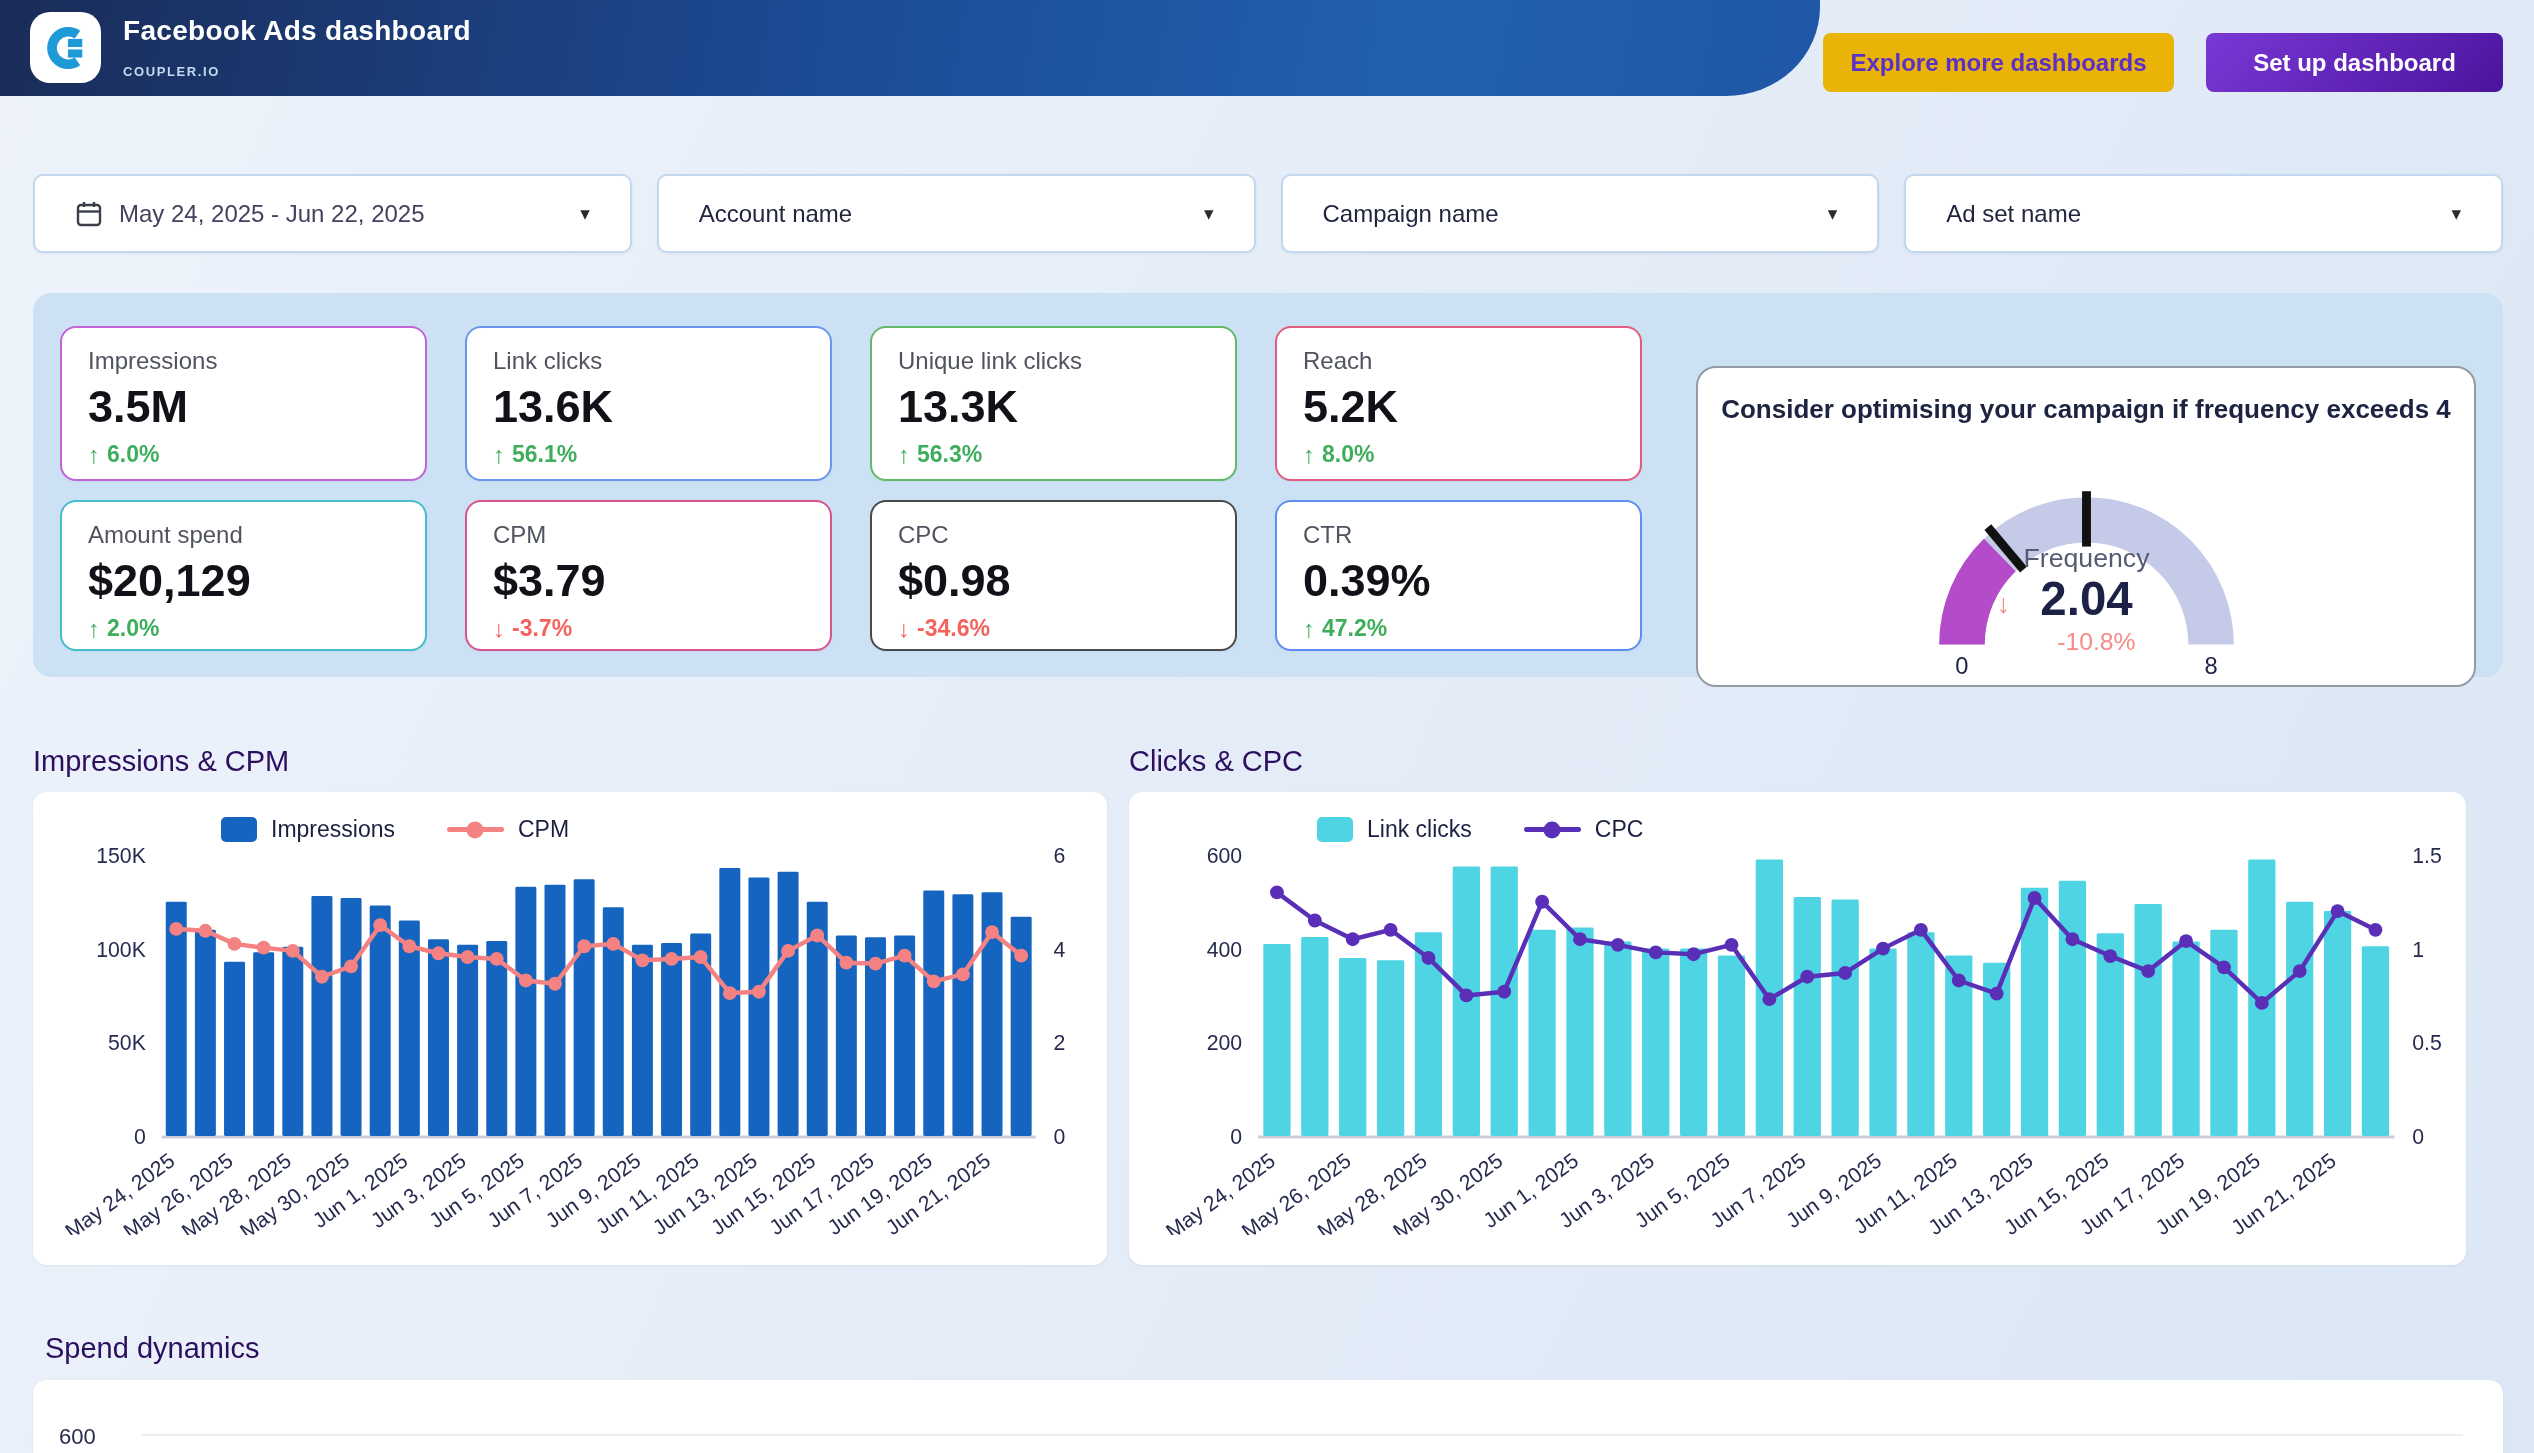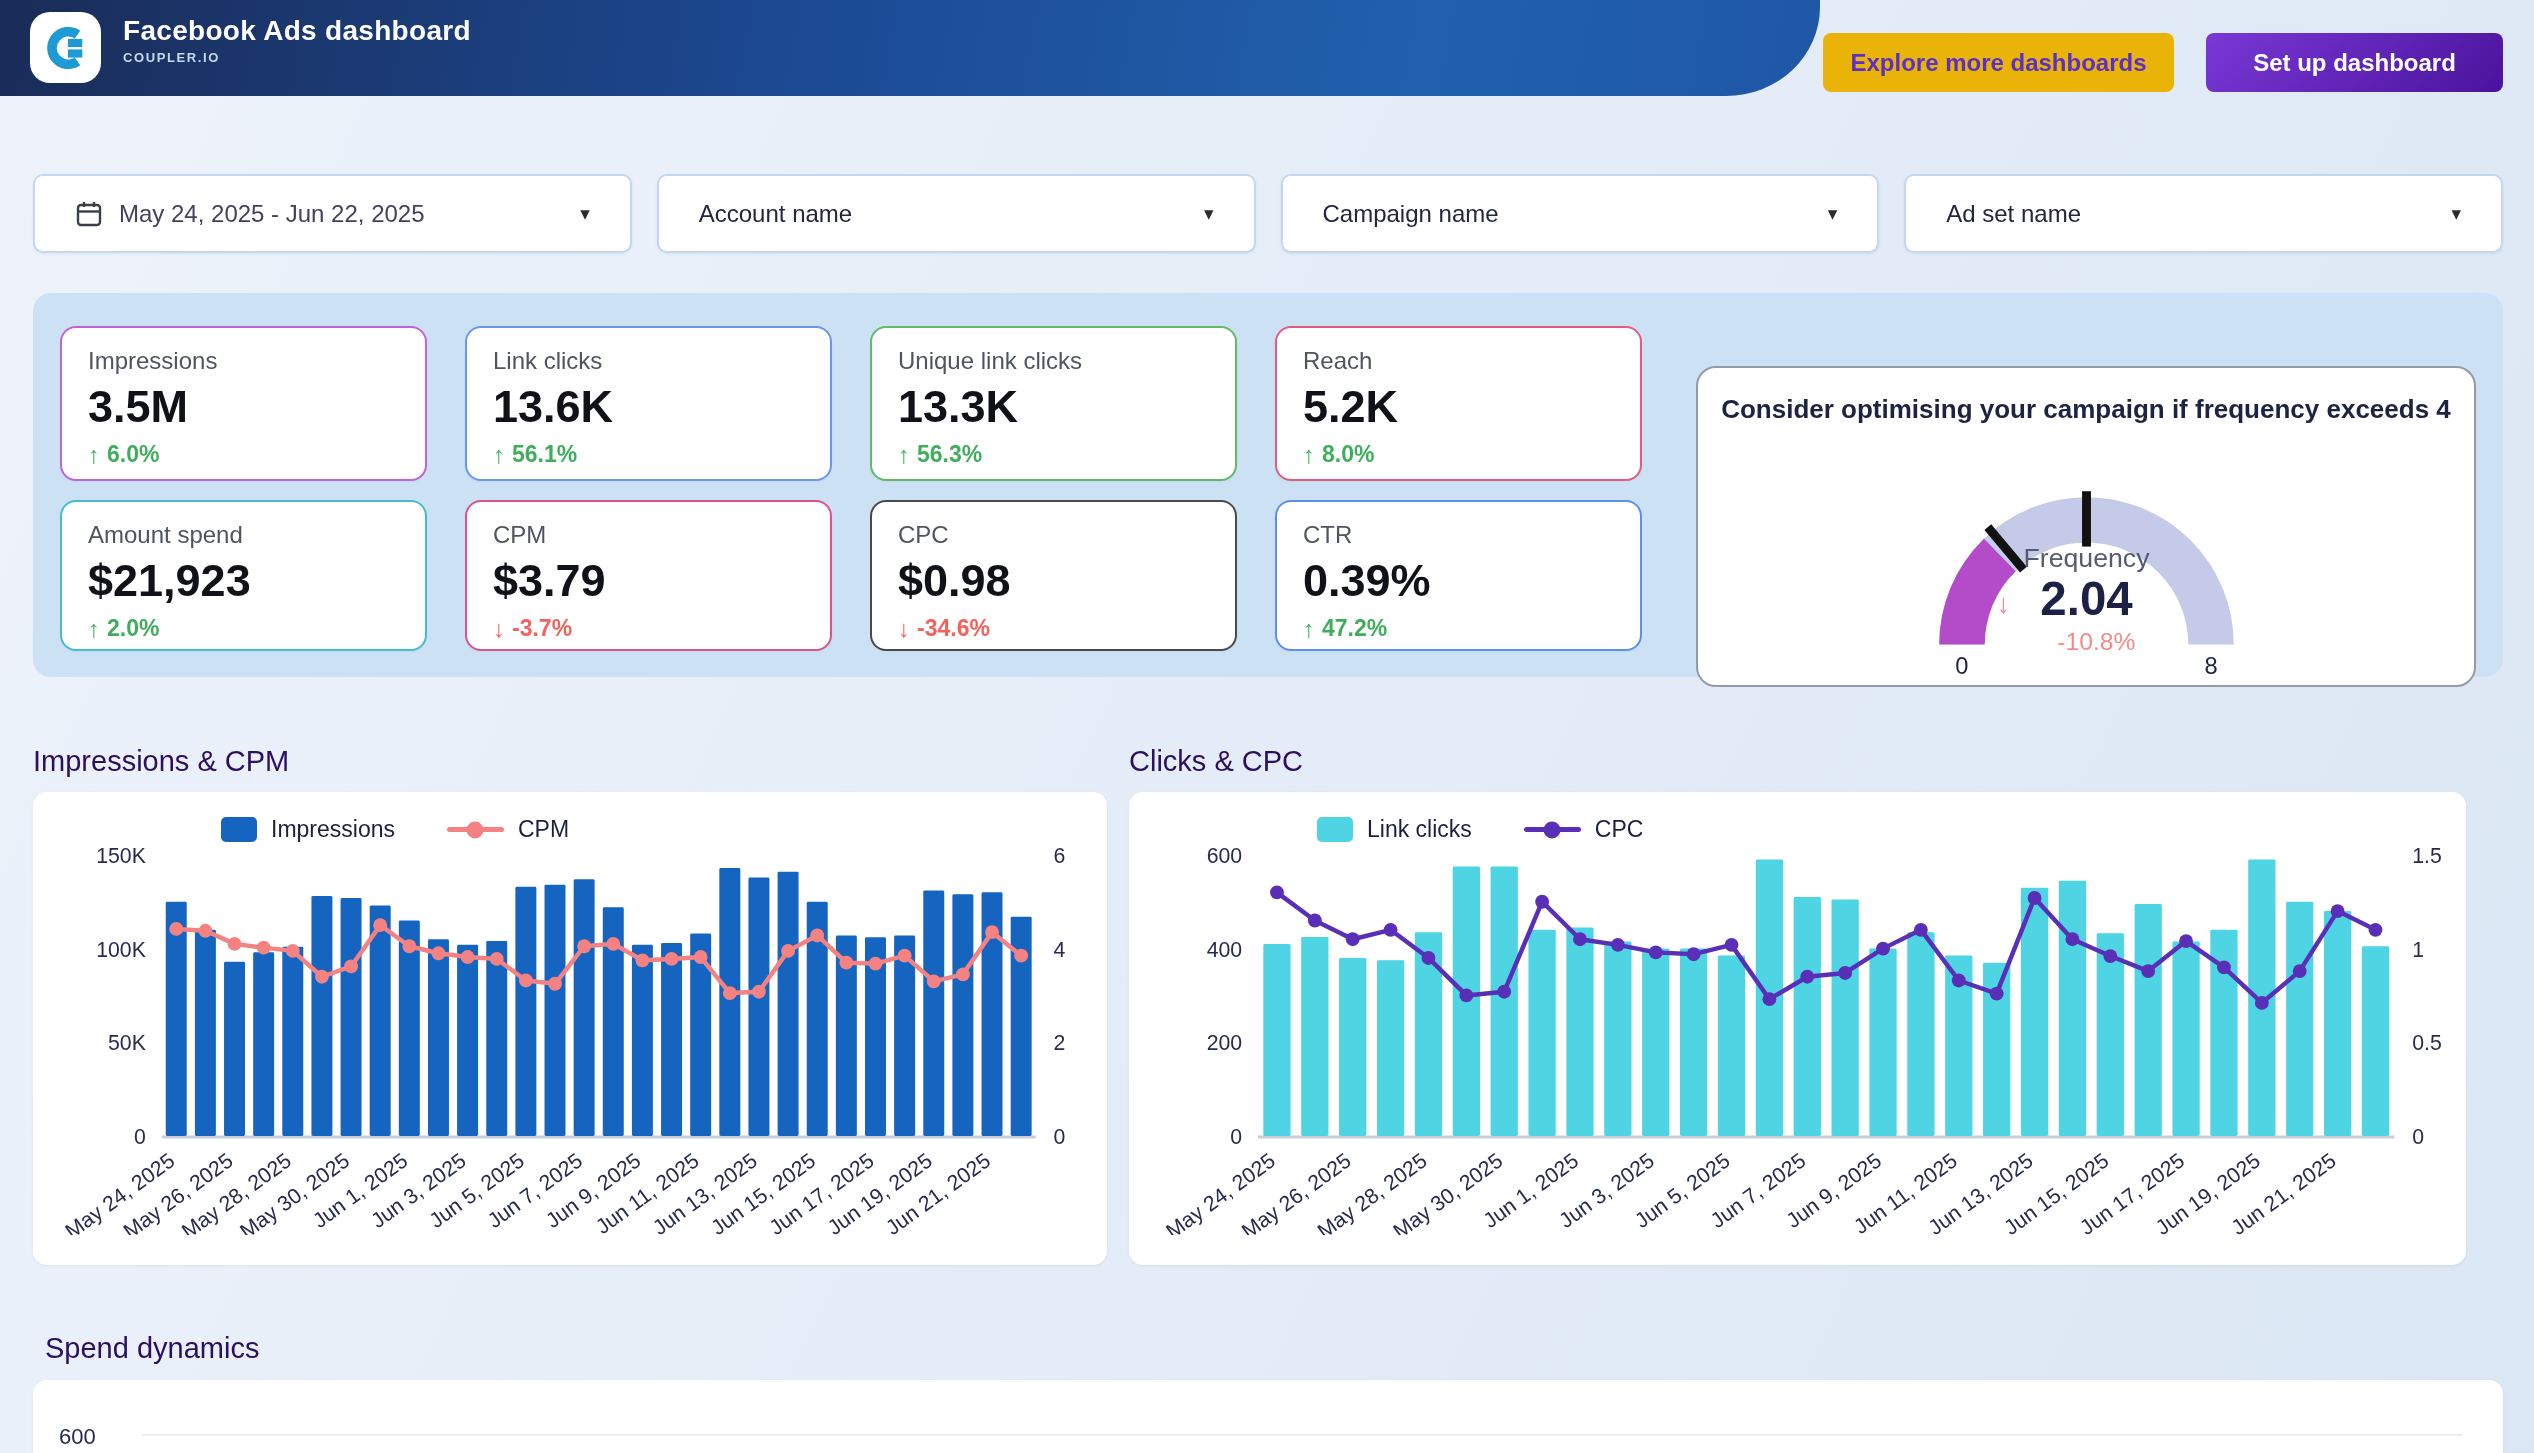--- a/index.html
+++ b/index.html
@@ -17,21 +17,21 @@
     background: linear-gradient(100deg,#1a2c58 0%, #1cole 0%, #1c4a94 45%, #2161ae 78%, #1e57a6 100%);
     background: linear-gradient(100deg,#1a2c58 0%, #1c4a94 45%, #2161ae 78%, #1e57a6 100%);
     border-bottom-right-radius: 94px 89px;
   }
   .logo {
     position:absolute; left:30px; top:12px; width:71px; height:71px;
     background:#ffffff; border-radius:20px; display:flex; align-items:center; justify-content:center;
   }
   .title-block { position:absolute; left:123px; top:15px; color:#fff; }
   .page-title { font-size:28px; font-weight:bold; letter-spacing:0.3px; }
-  .brand-sub { font-size:13px; font-weight:bold; letter-spacing:1.6px; color:#c7d9f0; margin-top:3px; }
+  .brand-sub { font-size:13px; font-weight:bold; letter-spacing:1.6px; color:#c7d9f0; margin-top:17px; }
   .hdr-btn {
     position:absolute; top:33px; height:59px; border-radius:8px;
     display:flex; align-items:center; justify-content:center;
     font-size:24px; font-weight:bold; cursor:pointer; border:none;
   }
   .btn-explore { left:1823px; width:351px; background:#eab308; color:#5b30c6; }
   .btn-setup   { left:2206px; width:297px; background:linear-gradient(135deg,#7a38d6 0%, #4a139c 100%); color:#ffffff; }
 
   
   .filters { position:absolute; left:33px; top:174px; width:2470px; display:flex; gap:25px; }
@@ -170,21 +170,21 @@
       <div class="kpi-card" style="border-color: rgb(224, 93, 128);">
         <div class="kpi-label">Reach</div>
         <div class="kpi-value">5.2K</div>
         <div class="kpi-change" style="color: rgb(63, 174, 92);">
             <span class="arrow">↑</span>
             <span>8.0%</span>
           </div>
       </div>
       <div class="kpi-card" style="border-color: rgb(70, 188, 205);">
         <div class="kpi-label">Amount spend</div>
-        <div class="kpi-value">$21,923</div>
+        <div class="kpi-value">$20,129</div>
         <div class="kpi-change" style="color: rgb(63, 174, 92);">
             <span class="arrow">↑</span>
             <span>2.0%</span>
           </div>
       </div>
       <div class="kpi-card" style="border-color: rgb(216, 84, 141);">
         <div class="kpi-label">CPM</div>
         <div class="kpi-value">$3.79</div>
         <div class="kpi-change" style="color: rgb(244, 98, 92);">
             <span class="arrow">↓</span>

